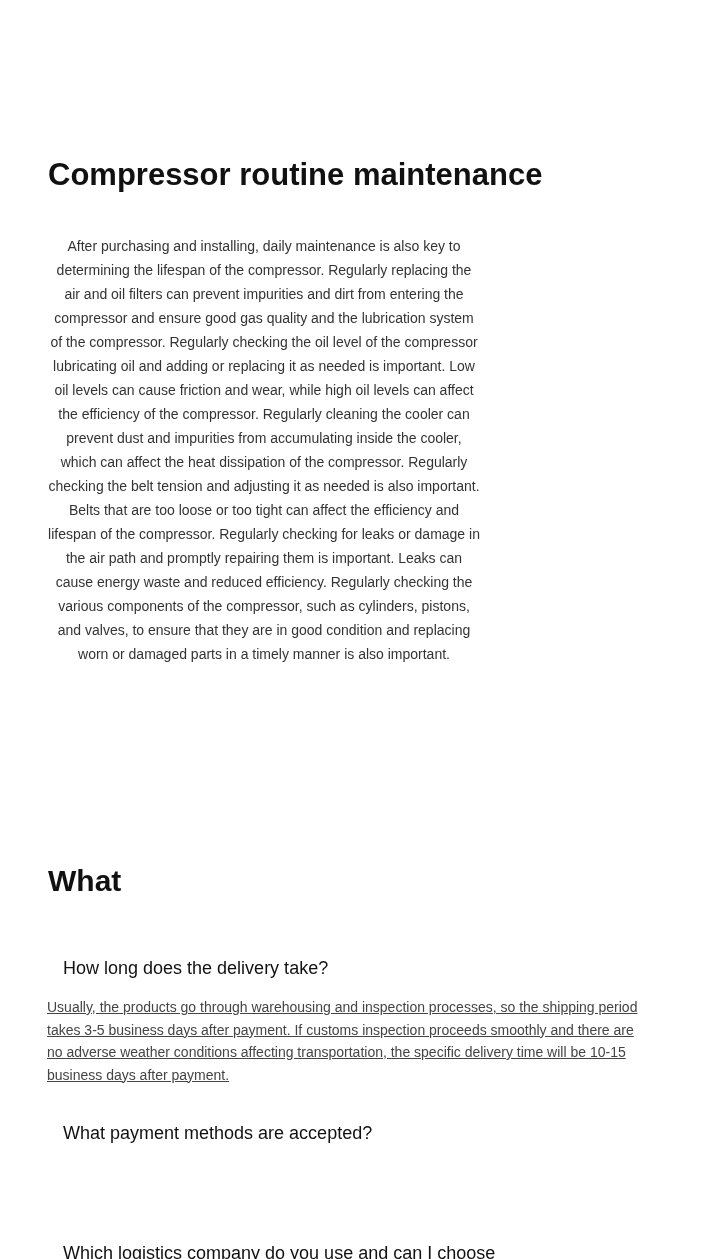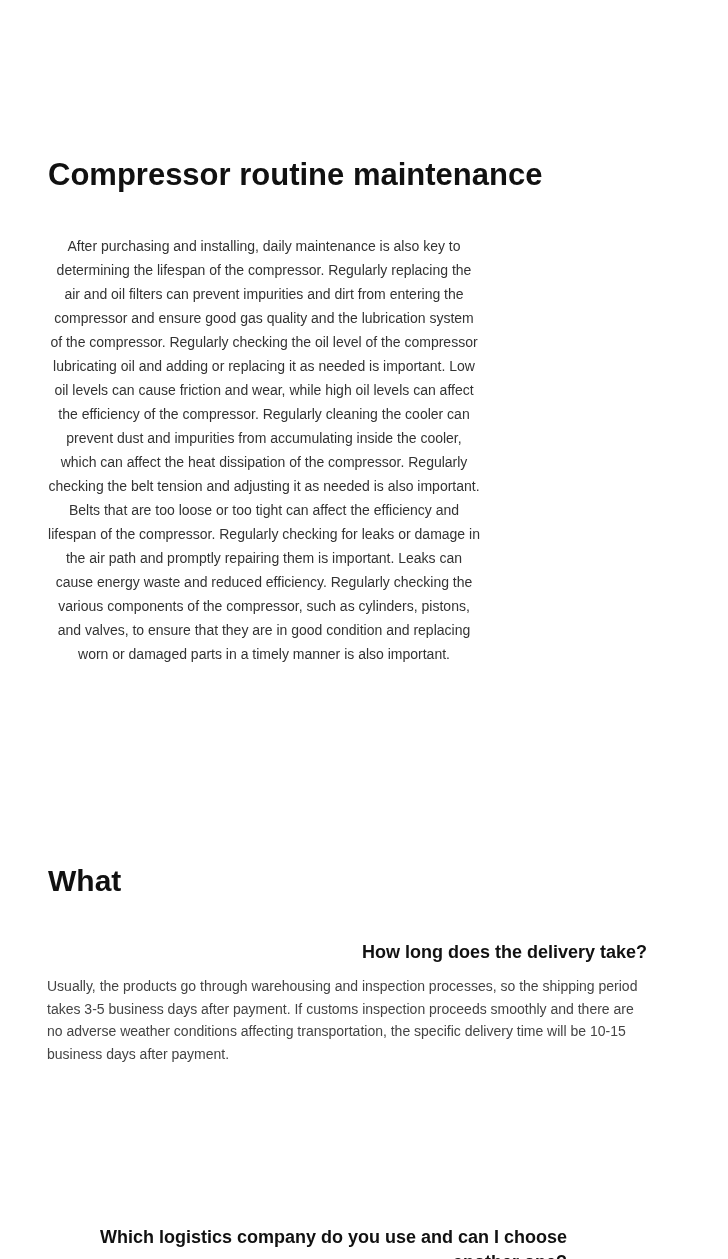--- a/index.html
+++ b/index.html
@@ -46,49 +46,50 @@
       font-weight: bold;
       line-height: 40px;
       color: #111111;
     }
     .faq-item {
       position: absolute;
       left: 47px;
       width: 600px;
     }
     .faq-question {
-      margin: 0;
+      margin: 16px;
       font-size: 18px;
-      font-weight: bold;
+      font-weight: normal;
       line-height: 24px;
       color: #111111;
-      text-align: right;
     }
     .faq-answer {
       margin: 11px 0 0 0;
       font-size: 14px;
       line-height: 22.5px;
       color: #444444;
+      text-decoration: underline;
     }
     .faq-q1 { top: 940px; }
     .faq-q2 { top: 1105px; }
     .faq-q3 { top: 1225px; width: 520px; }
     .faq-q3 .faq-question { line-height: 25px; }
   </style>
 </head>
 <body>
 
 <h2 class="maint-title">Compressor routine maintenance</h2>
 <p class="maint-body">After purchasing and installing, daily maintenance is also key to determining the lifespan of the compressor. Regularly replacing the air and oil filters can prevent impurities and dirt from entering the compressor and ensure good gas quality and the lubrication system of the compressor. Regularly checking the oil level of the compressor lubricating oil and adding or replacing it as needed is important. Low oil levels can cause friction and wear, while high oil levels can affect the efficiency of the compressor. Regularly cleaning the cooler can prevent dust and impurities from accumulating inside the cooler, which can affect the heat dissipation of the compressor. Regularly checking the belt tension and adjusting it as needed is also important. Belts that are too loose or too tight can affect the efficiency and lifespan of the compressor. Regularly checking for leaks or damage in the air path and promptly repairing them is important. Leaks can cause energy waste and reduced efficiency. Regularly checking the various components of the compressor, such as cylinders, pistons, and valves, to ensure that they are in good condition and replacing worn or damaged parts in a timely manner is also important.</p>
 
 <h2 class="faq-title">What</h2>
 
 <div class="faq-item faq-q1">
   <h3 class="faq-question">How long does the delivery take?</h3>
   <p class="faq-answer">Usually, the products go through warehousing and inspection processes, so the shipping period takes 3-5 business days after payment. If customs inspection proceeds smoothly and there are no adverse weather conditions affecting transportation, the specific delivery time will be 10-15 business days after payment.</p>
 </div>
 
 <div class="faq-item faq-q2">
+  <h3 class="faq-question">What payment methods are accepted?</h3>
 </div>
 
 <div class="faq-item faq-q3">
   <h3 class="faq-question">Which logistics company do you use and can I choose another one?</h3>
 </div>
 
 </body></html>

